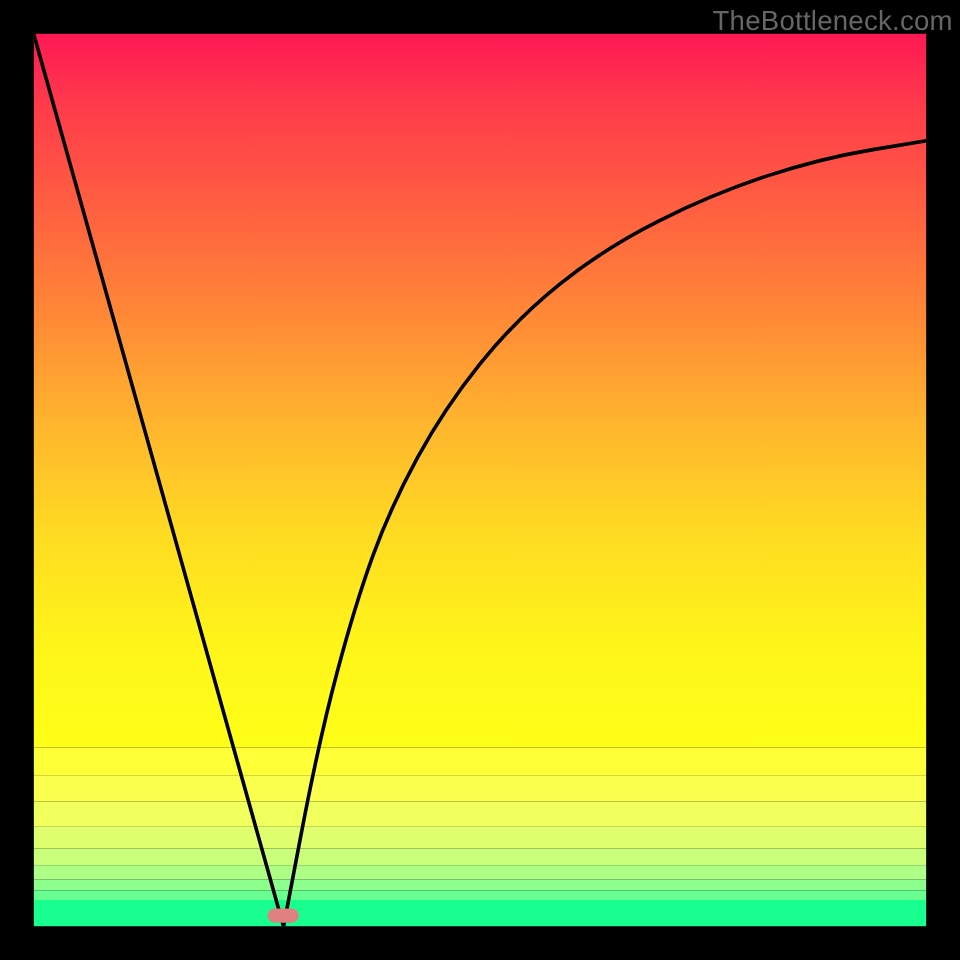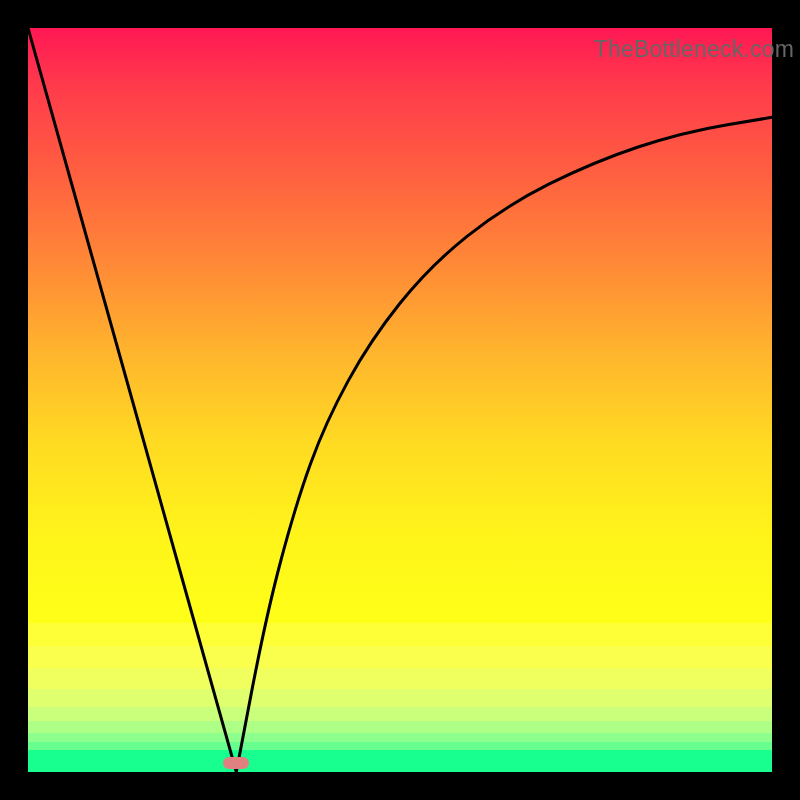--- a/index.html
+++ b/index.html
@@ -74,21 +74,20 @@
   }
   .watermark {
     position: absolute;
     top: 4px;
     right: 6px;
     color: #666;
     font-size: 23px;
     font-weight: 500;
     letter-spacing: 0.2px;
     user-select: none;
-    margin-top: 32px;
   }
 </style>
 </head>
 <body>
 
 <div class="frame">
 
   <div class="plot-area">
 
     <div class="gradient">

